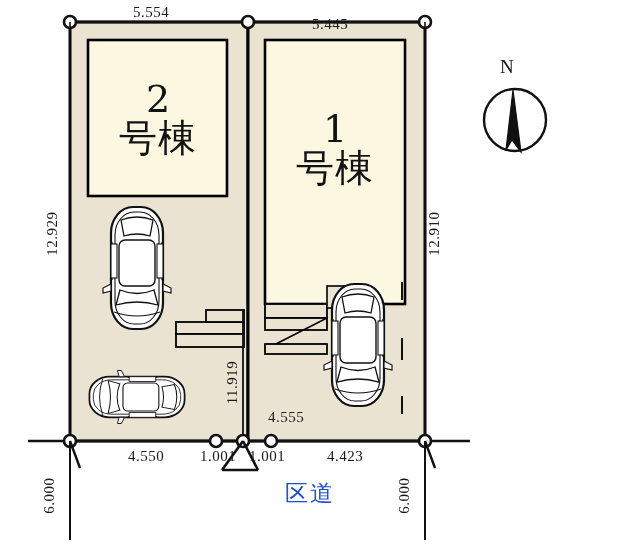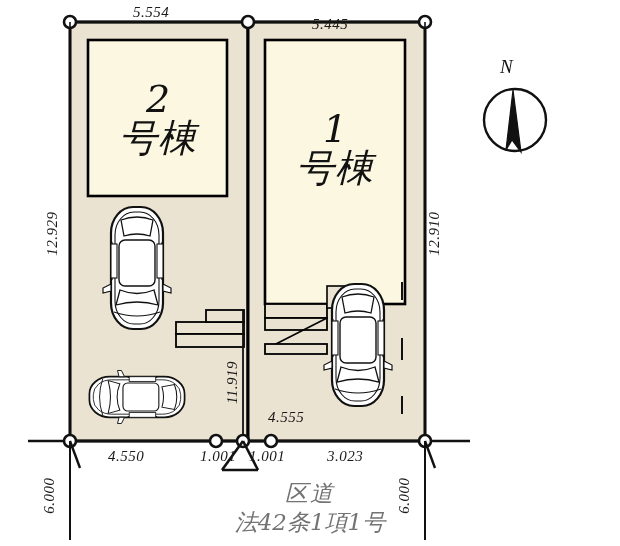--- a/index.html
+++ b/index.html
@@ -2,21 +2,21 @@
 <html><head>
 <meta charset="utf-8">
 <title>Site Plan</title>
 <style>
   html,body{margin:0;padding:0;background:#ffffff;}
   body{
     width:620px;height:546px;position:relative;overflow:hidden;
     font-family:"Liberation Serif","DejaVu Serif",serif;
     color:#111;
   }
-  .stage{position:absolute;left:0;top:0;width:620px;height:488px;font-style:italic;}
+  .stage{position:absolute;left:0;top:0;width:620px;height:488px;}
   svg.plan{position:absolute;left:0;top:0;width:620px;height:546px;display:block;}
 
   .dim{
     position:absolute;
     font-family:"Liberation Serif","DejaVu Serif",serif;
     font-size:15px;color:#1a1a1a;white-space:nowrap;
     letter-spacing:0.5px;
   }
   .dim.rot{transform-origin:center center;transform:rotate(-90deg);}
 
@@ -24,21 +24,21 @@
     position:absolute;text-align:center;white-space:nowrap;
     font-family:"DejaVu Serif","Liberation Serif",serif;
     color:#121212;line-height:1.02;
   }
   .bldg-num{font-size:38px;display:block;font-weight:400;}
   .bldg-kanji{font-size:38px;display:block;letter-spacing:1px;}
 
   .road-text{
     position:absolute;width:620px;text-align:center;
     font-family:"DejaVu Serif","Liberation Serif",serif;
-    color:#737373;
+    color:#1d4ed8;
   }
   .road-1{font-size:23px;letter-spacing:2px;}
   .road-2{font-size:23px;letter-spacing:0px;}
 
   .compass-n{
     position:absolute;font-size:19px;
     font-family:"Liberation Serif","DejaVu Serif",serif;
     color:#111;
   }
 </style>
@@ -176,35 +176,34 @@
   <div class="dim" style="left:133px;top:4px;">5.554</div>
   <div class="dim" style="left:312px;top:16px;">5.445</div>
 
   <div class="dim rot" style="left:20px;top:225px;width:64px;text-align:center;">12.929</div>
   <div class="dim rot" style="left:402px;top:225px;width:64px;text-align:center;">12.910</div>
 
   <div class="dim rot" style="left:200px;top:374px;width:64px;text-align:center;">11.919</div>
 
   <div class="dim" style="left:268px;top:409px;">4.555</div>
 
-  <div class="dim" style="left:108px;top:448px;">4.550</div>
+  <div class="dim" style="left:128px;top:448px;">4.550</div>
   <div class="dim" style="left:200px;top:448px;">1.001</div>
   <div class="dim" style="left:249px;top:448px;">1.001</div>
-  <div class="dim" style="left:327px;top:448px;">3.023</div>
+  <div class="dim" style="left:327px;top:448px;">4.423</div>
 
   <div class="dim rot" style="left:17px;top:487px;width:64px;text-align:center;">6.000</div>
   <div class="dim rot" style="left:372px;top:487px;width:64px;text-align:center;">6.000</div>
 
   <div class="bldg-label" style="left:98px;top:80px;width:120px;">
     <span class="bldg-num">2</span>
     <span class="bldg-kanji">号棟</span>
   </div>
   <div class="bldg-label" style="left:275px;top:110px;width:120px;">
     <span class="bldg-num">1</span>
     <span class="bldg-kanji">号棟</span>
   </div>
 
   <div class="compass-n" style="left:500px;top:56px;">N</div>
 
   <div class="road-text road-1" style="left:0;top:478px;">区道</div>
-  <div class="road-text road-2" style="left:0;top:507px;">法42条1項1号</div>
 
 </div>
 
 </body></html>

